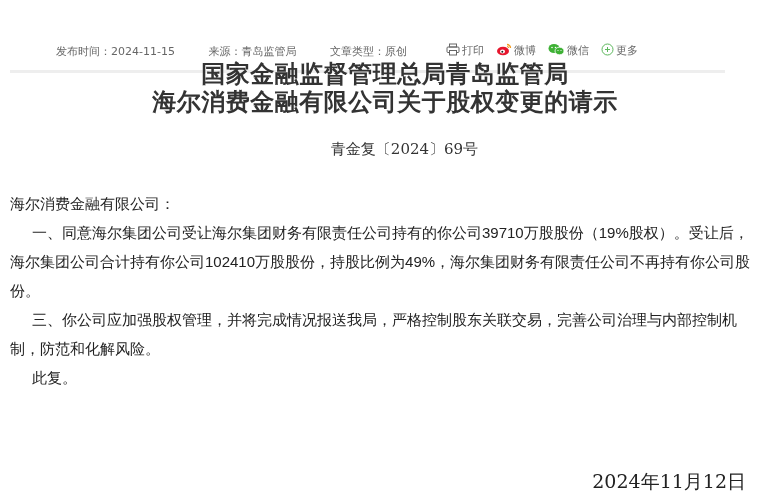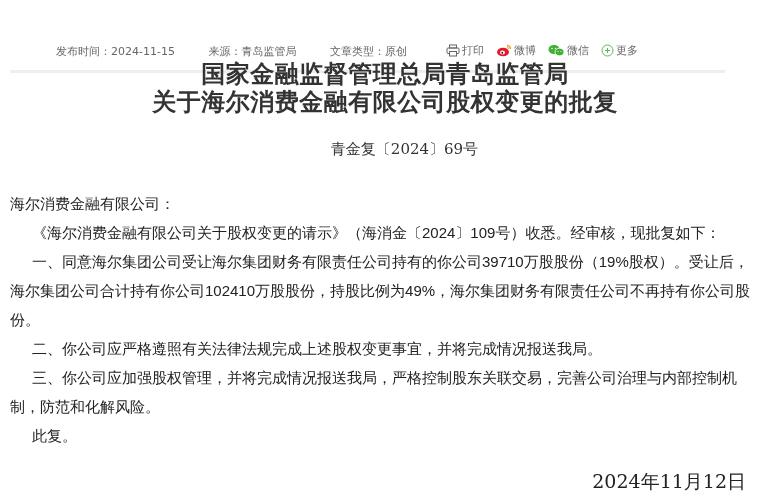--- a/index.html
+++ b/index.html
@@ -12,21 +12,21 @@
   .meta-left {
     position: absolute; left: 56px; top: 9px;
     font-size: 11px; color: #666; white-space: nowrap;
   }
   .meta-left span { margin-right: 30px; }
   .meta-right {
     position: absolute; right: 44px; top: 8px;
     font-size: 11px; color: #666; white-space: nowrap;
     display: flex; align-items: center;
   }
-  .share-item { display: inline-flex; align-items: center; margin-left: 12px; cursor: pointer; }
+  .share-item { display: inline-flex; align-items: flex-start; margin-left: 12px; cursor: pointer; }
   .share-item:first-child { margin-left: 0; }
   .share-icon { display: inline-block; width: 14px; height: 13px; margin-right: 2px; position: relative; }
 
   .title {
     position: absolute; left: 0; width: 770px; text-align: center;
     font-family: "DejaVu Sans", sans-serif; font-weight: bold; font-size: 24px; color: #333;
     letter-spacing: 0.5px;
   }
   .title.l1 { top: 58px; }
   .title.l2 { top: 86px; }
@@ -102,26 +102,24 @@
         </svg>
       </span>
       <span>更多</span>
     </a>
   </div>
   <div style="position:absolute;left:10px;top:35px;width:505px;height:3px;background:#eeeeee;"></div>
   <div style="position:absolute;left:515px;top:35px;width:210px;height:3px;background:#eeeeee;"></div>
 </div>
 
 <div class="title l1">国家金融监督管理总局青岛监管局</div>
-<div class="title l2">关于海尔消费金融有限公司股权变更的批复</div>
+<div class="title l2">海尔消费金融有限公司关于股权变更的请示</div>
 
 <div class="docno">青金复〔2024〕69号</div>
 
 <div class="body-text" style="top:189px;">
   <span class="p">海尔消费金融有限公司：</span>
-  <span class="p indent">《海尔消费金融有限公司关于股权变更的请示》（海消金〔2024〕109号）收悉。经审核，现批复如下：</span>
   <span class="p indent">一、同意海尔集团公司受让海尔集团财务有限责任公司持有的你公司39710万股股份（19%股权）。受让后，海尔集团公司合计持有你公司102410万股股份，持股比例为49%，海尔集团财务有限责任公司不再持有你公司股份。</span>
-  <span class="p indent">二、你公司应严格遵照有关法律法规完成上述股权变更事宜，并将完成情况报送我局。</span>
   <span class="p indent">三、你公司应加强股权管理，并将完成情况报送我局，严格控制股东关联交易，完善公司治理与内部控制机制，防范和化解风险。</span>
   <span class="p indent">此复。</span>
 </div>
 
 <div class="date">2024年11月12日</div>
 
 </body></html>

